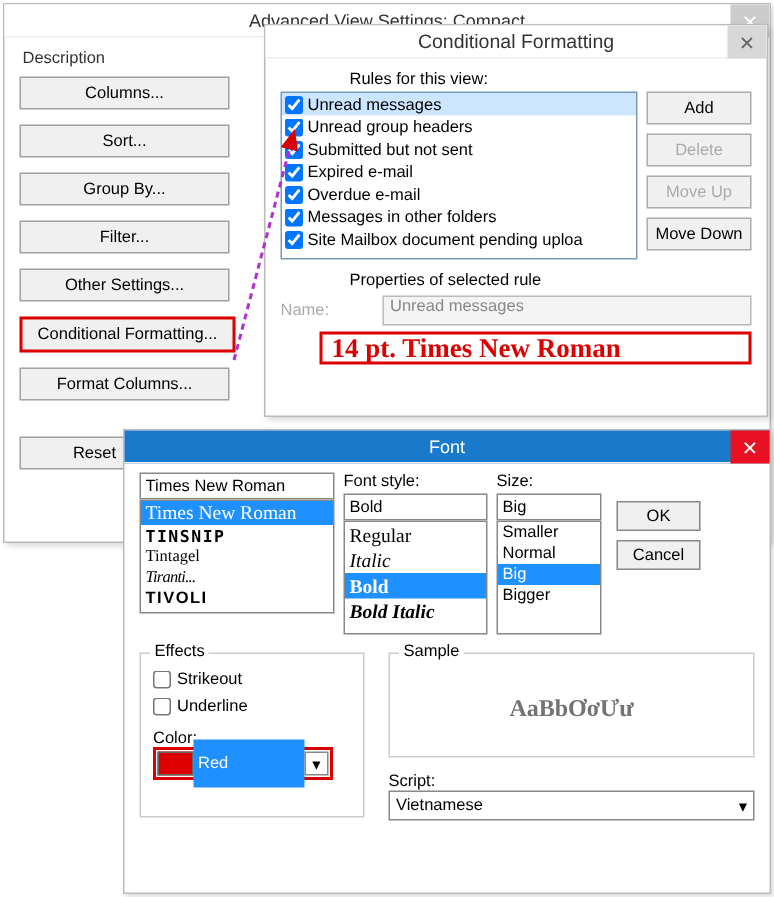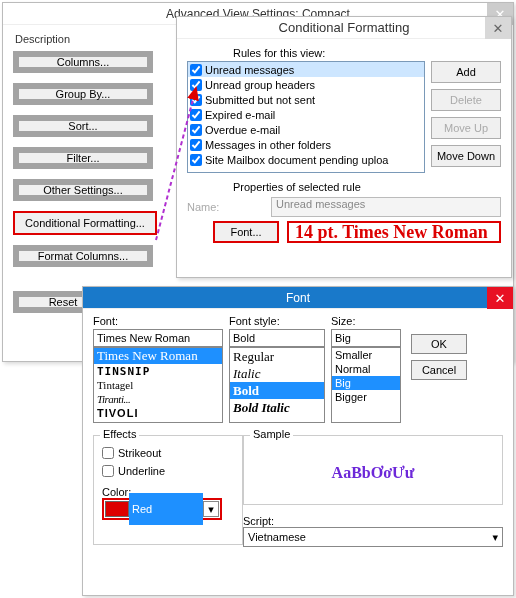--- a/index.html
+++ b/index.html
@@ -8,38 +8,38 @@
   .dlg { position: absolute; background: #fff; border: 1px solid #bbb; box-shadow: 2px 2px 4px rgba(0,0,0,0.15); }
   .titlebar { height: 22px; display: flex; align-items: center; justify-content: center; background: #fff; position: relative; border-bottom: 1px solid #eee; }
   .titlebar .title { font-size: 12px; color: #333; }
   .closebtn { position: absolute; right: 0; top: 0; width: 26px; height: 22px; background: #ccc; color: #fff; display: flex; align-items: center; justify-content: center; cursor: pointer; font-size: 13px; }
   .closebtn.red { background: #e81123; }
   .body { padding: 6px 10px 10px; }
 
   
   #dlg-avs { left: 2px; top: 2px; width: 512px; height: 360px; z-index: 1; }
   .section-label { font-size: 11px; color: #333; margin: 2px 0 6px 2px; }
-  .avs-btn { width: 140px; height: 22px; border: 6px solid #a3a3a3; background: #f0f0f0; margin-bottom: 10px; display: flex; align-items: center; justify-content: center; cursor: pointer; }
+  .avs-btn { width: 140px; height: 22px; border: 1px solid #a3a3a3; background: #f0f0f0; margin-bottom: 10px; display: flex; align-items: center; justify-content: center; cursor: pointer; }
   #btn-condfmt { border: 2px solid #d00; width: 144px; height: 24px; }
 
   
   #dlg-cf { left: 176px; top: 16px; width: 336px; height: 262px; z-index: 2; }
   #dlg-cf .titlebar { background: #fff; }
   #dlg-cf .closebtn { background: #d8d8d8; color: #666; }
   .cf-label { margin: 2px 0 2px 4px; padding-left: 42px; }
   .cf-main { display: flex; gap: 6px; }
   .cf-list { flex: 1; border: 1px solid #7a99b8; height: 112px; overflow-y: scroll; background: #fff; }
   .cf-row { display: flex; align-items: center; height: 15px; padding: 0 2px; gap: 3px; }
   .cf-row.sel { background: #cde6ff; }
   .cf-row input[type=checkbox] { margin: 0; width: 12px; height: 12px; }
   .cf-btns { display: flex; flex-direction: column; gap: 6px; }
   .cf-btn { width: 70px; height: 22px; border: 1px solid #adadad; background: #f0f0f0; display: flex; align-items: center; justify-content: center; cursor: pointer; }
   .cf-btn.dis { color: #aaa; }
   .cf-prop { margin-top: 8px; }
-  .cf-name-row { display: flex; align-items: center; gap: 24px; margin: 4px 0; }
+  .cf-name-row { display: flex; align-items: center; gap: 8px; margin: 4px 0; }
   .cf-name-row .lbl { width: 60px; color: #aaa; }
   .cf-name-input { flex: 1; border: 1px solid #bbb; background: #f4f4f4; color: #888; height: 20px; padding: 0 4px; }
   .cf-font-row { display: flex; align-items: center; gap: 8px; }
   .cf-font-btn { width: 66px; height: 22px; border: 2px solid #d00; background: #f0f0f0; display: flex; align-items: center; justify-content: center; cursor: pointer; }
   .cf-font-prev { flex: 1; border: 2px solid #d00; height: 22px; display: flex; align-items: center; padding: 0 6px; font-family: "Times New Roman", serif; font-weight: bold; color: #d00; font-size: 18px; }
 
   
   #dlg-font { left: 82px; top: 286px; width: 432px; height: 310px; z-index: 3; }
   #dlg-font .titlebar { background: #1979ca; color: #fff; justify-content: center; }
   #dlg-font .titlebar .title { color: #fff; }
@@ -56,21 +56,21 @@
   .group { border: 1px solid #ccc; padding: 8px 8px 10px; position: relative; }
   .group .legend { position: absolute; top: -8px; left: 6px; background: #fff; padding: 0 3px; }
   .chk-row { display: flex; align-items: center; gap: 4px; height: 18px; }
   .chk-row input { width: 12px; height: 12px; margin: 0; }
 
   .color-row { display: flex; align-items: center; border: 2px solid #d00; width: 120px; height: 22px; padding: 1px; }
   .swatch { width: 24px; height: 16px; background: #d00; border: 1px solid #666; }
   .color-sel { flex: 1; background: #1e90ff; color: #fff; height: 32px; padding: 4px 3px; display: flex; align-items: center; }
   .color-dd { width: 16px; height: 16px; border: 1px solid #888; display: flex; align-items: center; justify-content: center; cursor: pointer; }
 
-  .sample-box { display: flex; align-items: center; justify-content: center; height: 58px; font-family: "Times New Roman", serif; font-weight: bold; color: #6d28d9; font-size: 16px; }
+  .sample-box { display: flex; align-items: center; justify-content: center; height: 58px; font-family: "Times New Roman", serif; font-weight: bold; color: #737373; font-size: 16px; }
 
   .script-dd { border: 1px solid #888; height: 20px; display: flex; align-items: center; padding: 0 4px; justify-content: space-between; cursor: pointer; }
 
   
   .font-tnr { font-family: "Times New Roman", serif; background: #1e90ff; color: #fff; }
   .font-tinsnip { font-family: monospace; letter-spacing: 1px; font-weight: bold; }
   .font-tintagel { font-family: cursive; }
   .font-tiranti { font-style: italic; font-family: cursive; letter-spacing: -0.5px; }
   .font-tivoli { font-weight: bold; letter-spacing: 1px; }
   .fs-italic { font-style: italic; }
@@ -84,22 +84,22 @@
 <body>
 
 <div id="dlg-avs" class="dlg">
   <div class="titlebar">
     <span class="title">Advanced View Settings: Compact</span>
     <div class="closebtn">✕</div>
   </div>
   <div class="body">
     <div class="section-label">Description</div>
     <div class="avs-btn">Columns...</div>
+    <div class="avs-btn">Sort...</div>
     <div class="avs-btn">Group By...</div>
-    <div class="avs-btn">Sort...</div>
     <div class="avs-btn">Filter...</div>
     <div class="avs-btn">Other Settings...</div>
     <div id="btn-condfmt" class="avs-btn">Conditional Formatting...</div>
     <div class="avs-btn">Format Columns...</div>
     <div style="height:14px"></div>
     <div class="avs-btn" style="width:100px">Reset</div>
   </div>
 </div>
 
 <div id="dlg-cf" class="dlg">
@@ -148,36 +148,34 @@
       </div>
     </div>
     <div class="cf-prop">
       <div class="cf-label">Properties of selected rule</div>
       <div class="cf-name-row">
         <div class="lbl">Name:</div>
         <div class="cf-name-input">Unread messages</div>
       </div>
       <div class="cf-font-row">
         <div style="width:18px"></div>
-        <div class="cf-font-btn">Font...</div>
         <div class="cf-font-prev">14 pt. Times New Roman</div>
       </div>
     </div>
   </div>
 </div>
 
 <div id="dlg-font" class="dlg">
   <div class="titlebar">
     <span class="title">Font</span>
     <div class="closebtn red">✕</div>
   </div>
   <div class="body">
     <div class="font-grid">
       <div class="col" style="width:130px">
-        <div class="col-label">Font:</div>
         <div class="txtbox">Times New Roman</div>
         <div class="listbox" style="height:76px" id="font-list">
             <div class="opt font-tnr sel" style="height: 16px; font-size: 13px;">Times New Roman</div>
             <div class="opt font-tinsnip">TINSNIP</div>
             <div class="opt font-tintagel">Tintagel</div>
             <div class="opt font-tiranti">Tiranti...</div>
             <div class="opt font-tivoli">TIVOLI</div>
           </div>
       </div>
       <div class="col" style="width:96px">
@@ -200,21 +198,21 @@
             <div class="opt">Bigger</div>
           </div>
       </div>
       <div class="font-btns">
         <div style="height:13px"></div>
         <div class="font-btn">OK</div>
         <div class="font-btn">Cancel</div>
       </div>
     </div>
 
-    <div style="display:flex; gap:0; margin-top:12px">
+    <div style="display:flex; gap:16px; margin-top:12px">
       <div class="group" style="width:150px; height:110px">
         <span class="legend">Effects</span>
         <div class="chk-row">
             <input type="checkbox" style="">
             <span>Strikeout</span>
           </div>
         <div class="chk-row">
             <input type="checkbox" style="">
             <span>Underline</span>
           </div>

